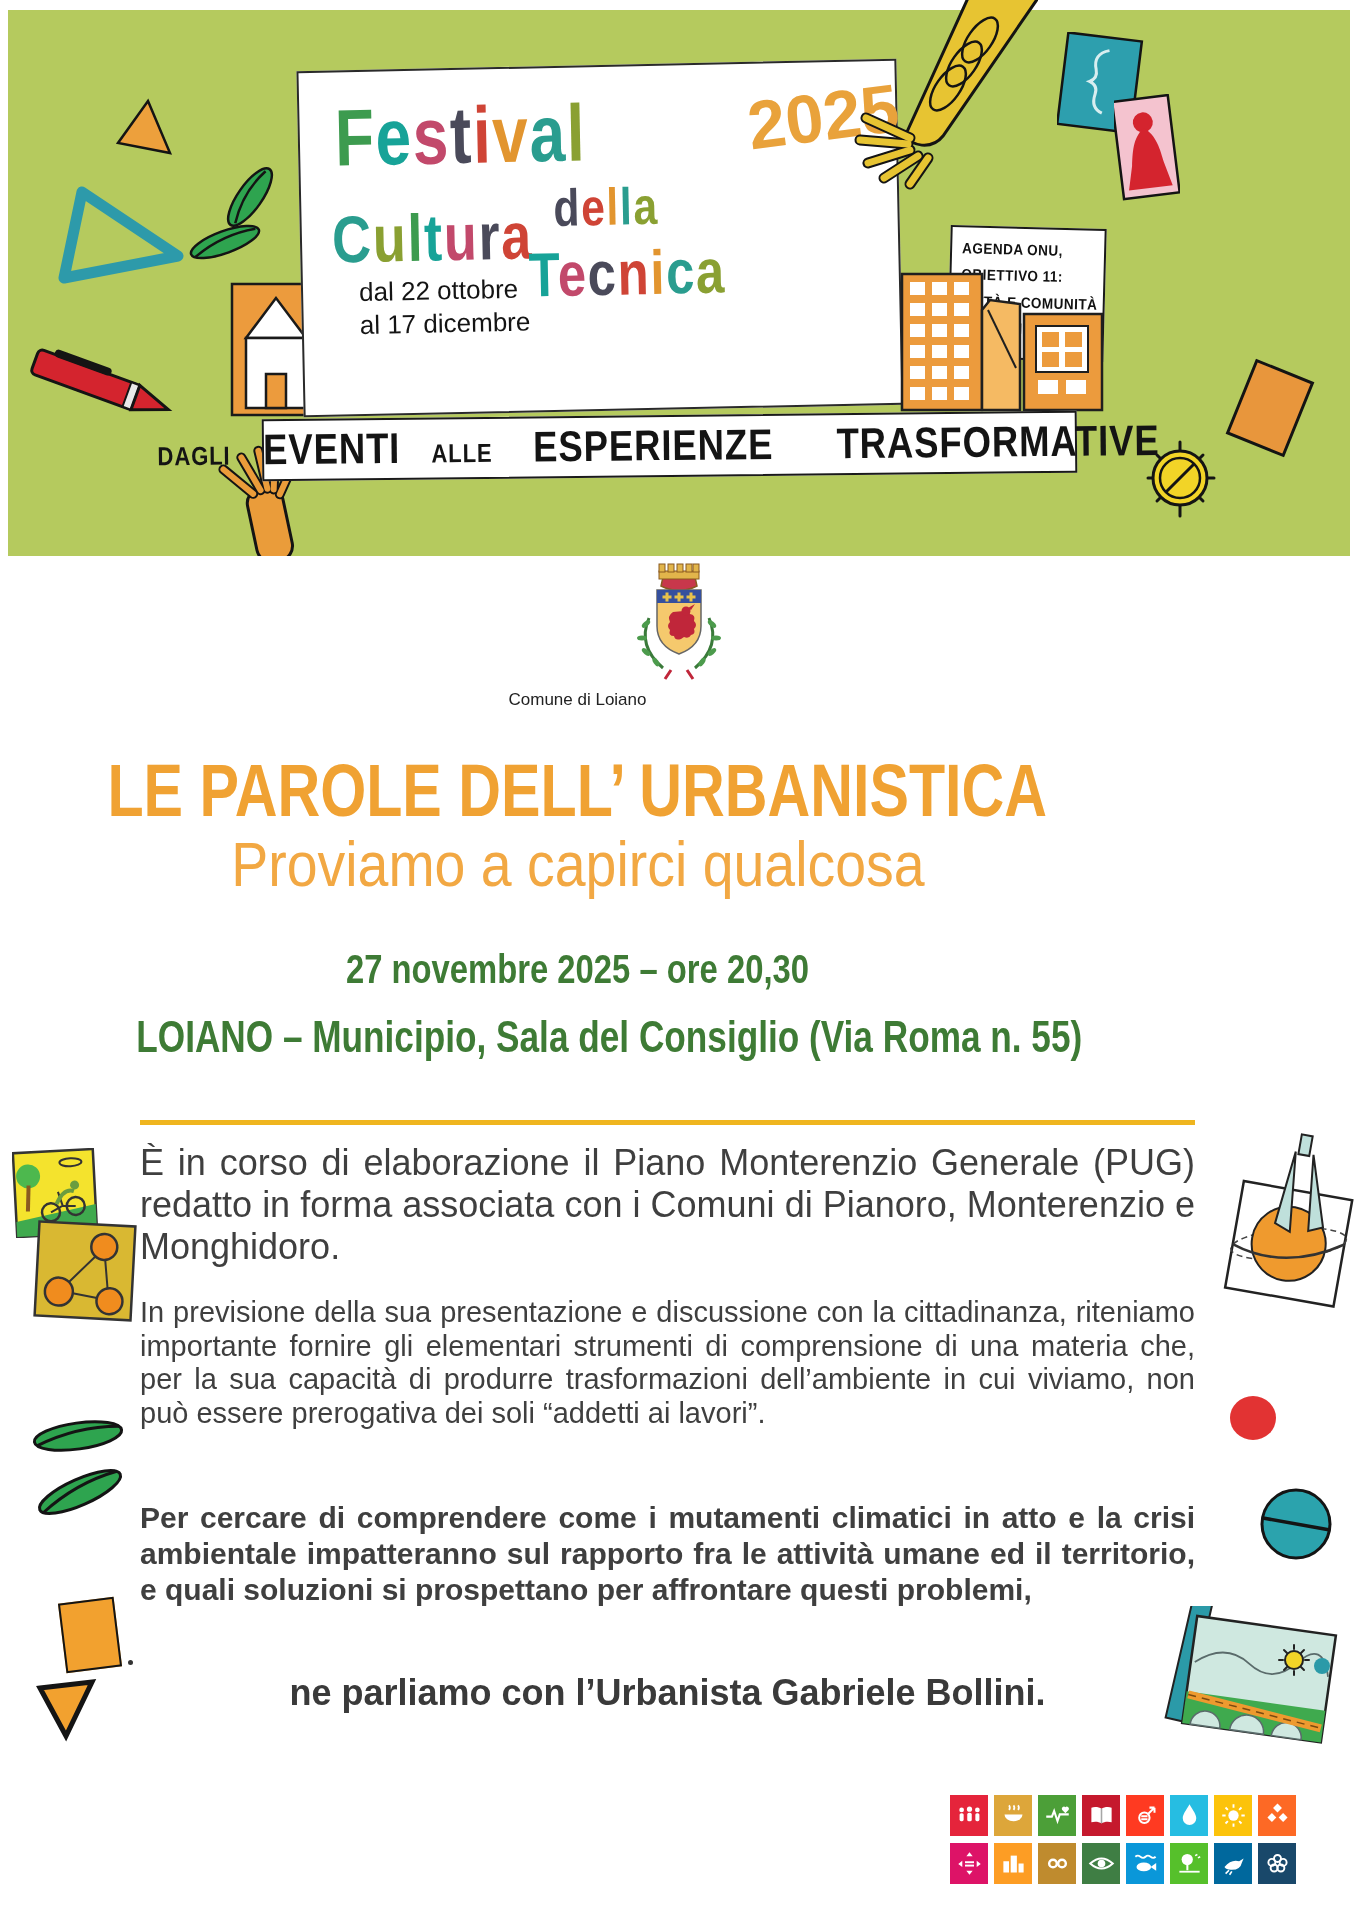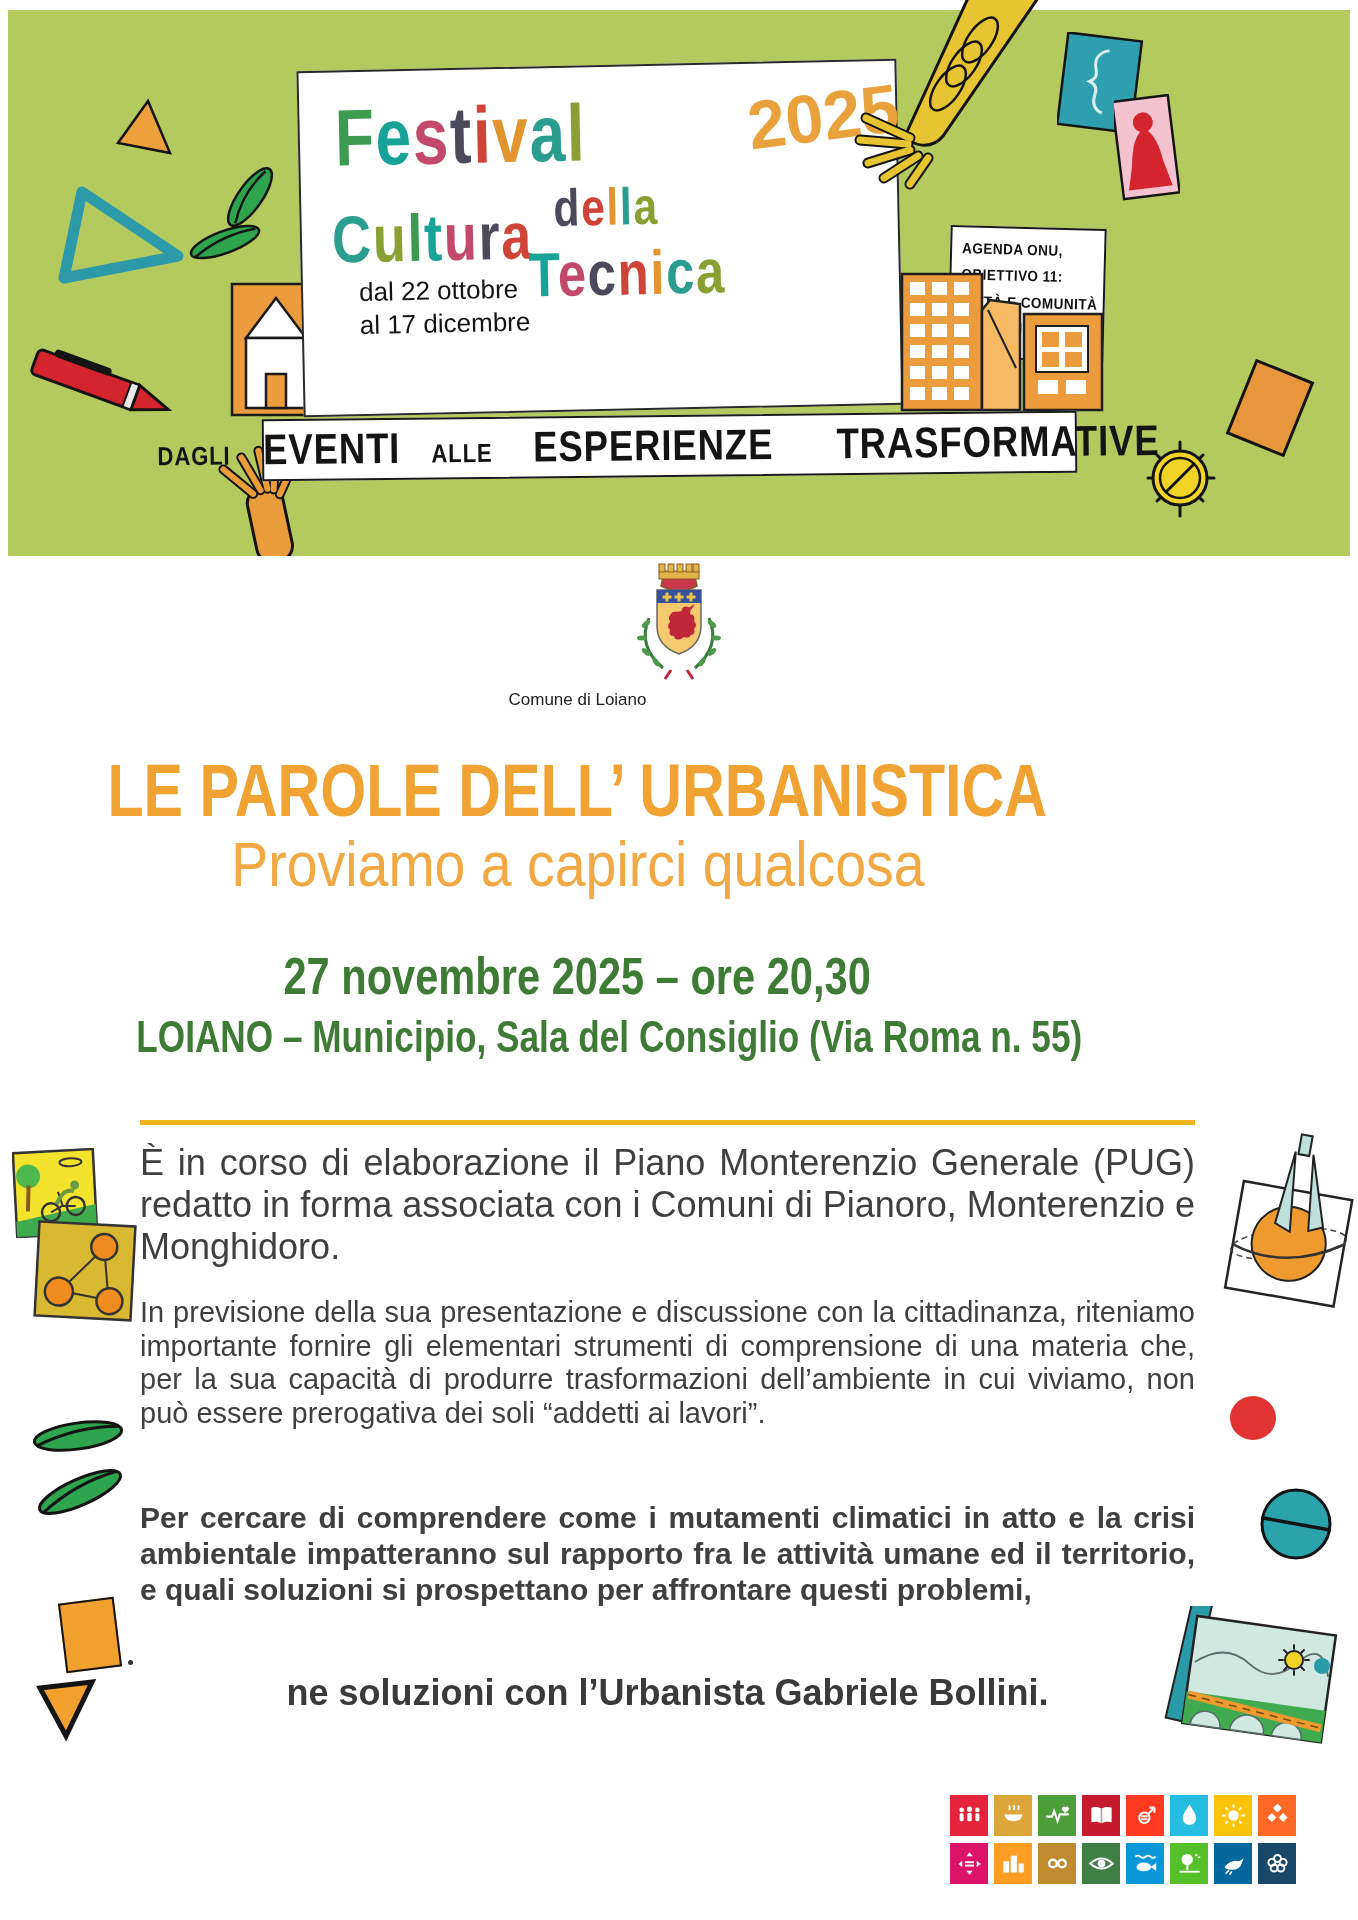--- a/index.html
+++ b/index.html
@@ -24,21 +24,21 @@
          border:2px solid #1a1a1a;transform:rotate(-0.6deg);display:flex;align-items:baseline;
          justify-content:center;gap:14px;z-index:4;padding-top:4px;box-sizing:border-box;}
   .strip span{color:#141414;letter-spacing:1px;display:inline-block;transform:scaleX(.85);transform-origin:center;}
   .strip-em{font-size:43px;font-weight:bold;}
   .strip-sm{font-size:26px;font-weight:bold;}
 
   
   .muni-name{top:690px;font-size:17px;color:#222;}
   .title{top:748px;color:var(--title-orange,#f0a233);font-size:74px;font-weight:bold;}
   .subtitle{top:828px;color:#f2a843;font-size:63px;font-weight:400;}
-  .datetime{top:946px;color:var(--heading-green,#3e7b35);font-size:52px;font-weight:bold;}
+  .datetime{top:946px;color:var(--heading-green,#3e7b35);font-size:41px;font-weight:bold;}
   .location{top:1012px;color:var(--heading-green,#3e7b35);font-size:44px;font-weight:bold;margin-left:32px;}
   .divider{left:140px;top:1120px;width:1055px;height:5px;background:var(--divider-yellow,#efb51f);}
 
   
   .para{left:140px;width:1055px;text-align:justify;color:var(--body-gray,#3f3f3f);}
   .p1{top:1142px;font-size:36px;line-height:1.17;}
   .p2{top:1296px;font-size:29px;line-height:1.16;}
   .p3{top:1500px;font-size:30px;line-height:1.2;font-weight:bold;}
   .closing{top:1672px;left:140px;width:1055px;text-align:center;font-size:36px;font-weight:bold;color:#3a3a3a;}
   .url-row{top:1752px;}
@@ -281,21 +281,21 @@
       <span class="squeeze" style="transform:scaleX(.8)">27 novembre 2025 – ore 20,30</span>
     </div>
   <div class="center-row location">
       <span class="squeeze" style="transform:scaleX(.8)">LOIANO – Municipio, Sala del Consiglio (Via Roma n. 55)</span>
     </div>
   <div class="abs divider"></div>
 
   <div class="abs para p1">È in corso di elaborazione il Piano Monterenzio Generale (PUG) redatto in forma associata con i Comuni di Pianoro, Monterenzio e Monghidoro.</div>
   <div class="abs para p2">In previsione della sua presentazione e discussione con la cittadinanza, riteniamo importante fornire gli elementari strumenti di comprensione di una materia che, per la sua capacità di produrre trasformazioni dell’ambiente in cui viviamo, non può essere prerogativa dei soli “addetti ai lavori”.</div>
   <div class="abs para p3">Per cercare di comprendere come i mutamenti climatici in atto e la crisi ambientale impatteranno sul rapporto fra le attività umane ed il territorio, e quali soluzioni si prospettano per affrontare questi problemi,</div>
-  <div class="abs closing">ne soluzioni con l’Urbanista Gabriele Bollini.</div>
+  <div class="abs closing">ne parliamo con l’Urbanista Gabriele Bollini.</div>
 
   <svg class="abs" style="left:12px;top:1148px" width="88" height="90">
     <g transform="rotate(-3 44 45)">
       <rect x="3" y="3" width="80" height="84" fill="#f4e32d" stroke="#333" stroke-width="2.5"></rect>
       <polygon points="3,72 83,58 83,87 3,87" fill="#3faa4e"></polygon>
       <circle cx="17" cy="27" r="12" fill="#4db84e"></circle>
       <path d="M17 36 L15 62" stroke="#8a5a20" stroke-width="4"></path>
       <ellipse cx="60" cy="15" rx="11" ry="4" fill="none" stroke="#333" stroke-width="2"></ellipse>
       <circle cx="38" cy="64" r="9" fill="none" stroke="#333" stroke-width="2.5"></circle>
       <circle cx="63" cy="59" r="9" fill="none" stroke="#333" stroke-width="2.5"></circle>

